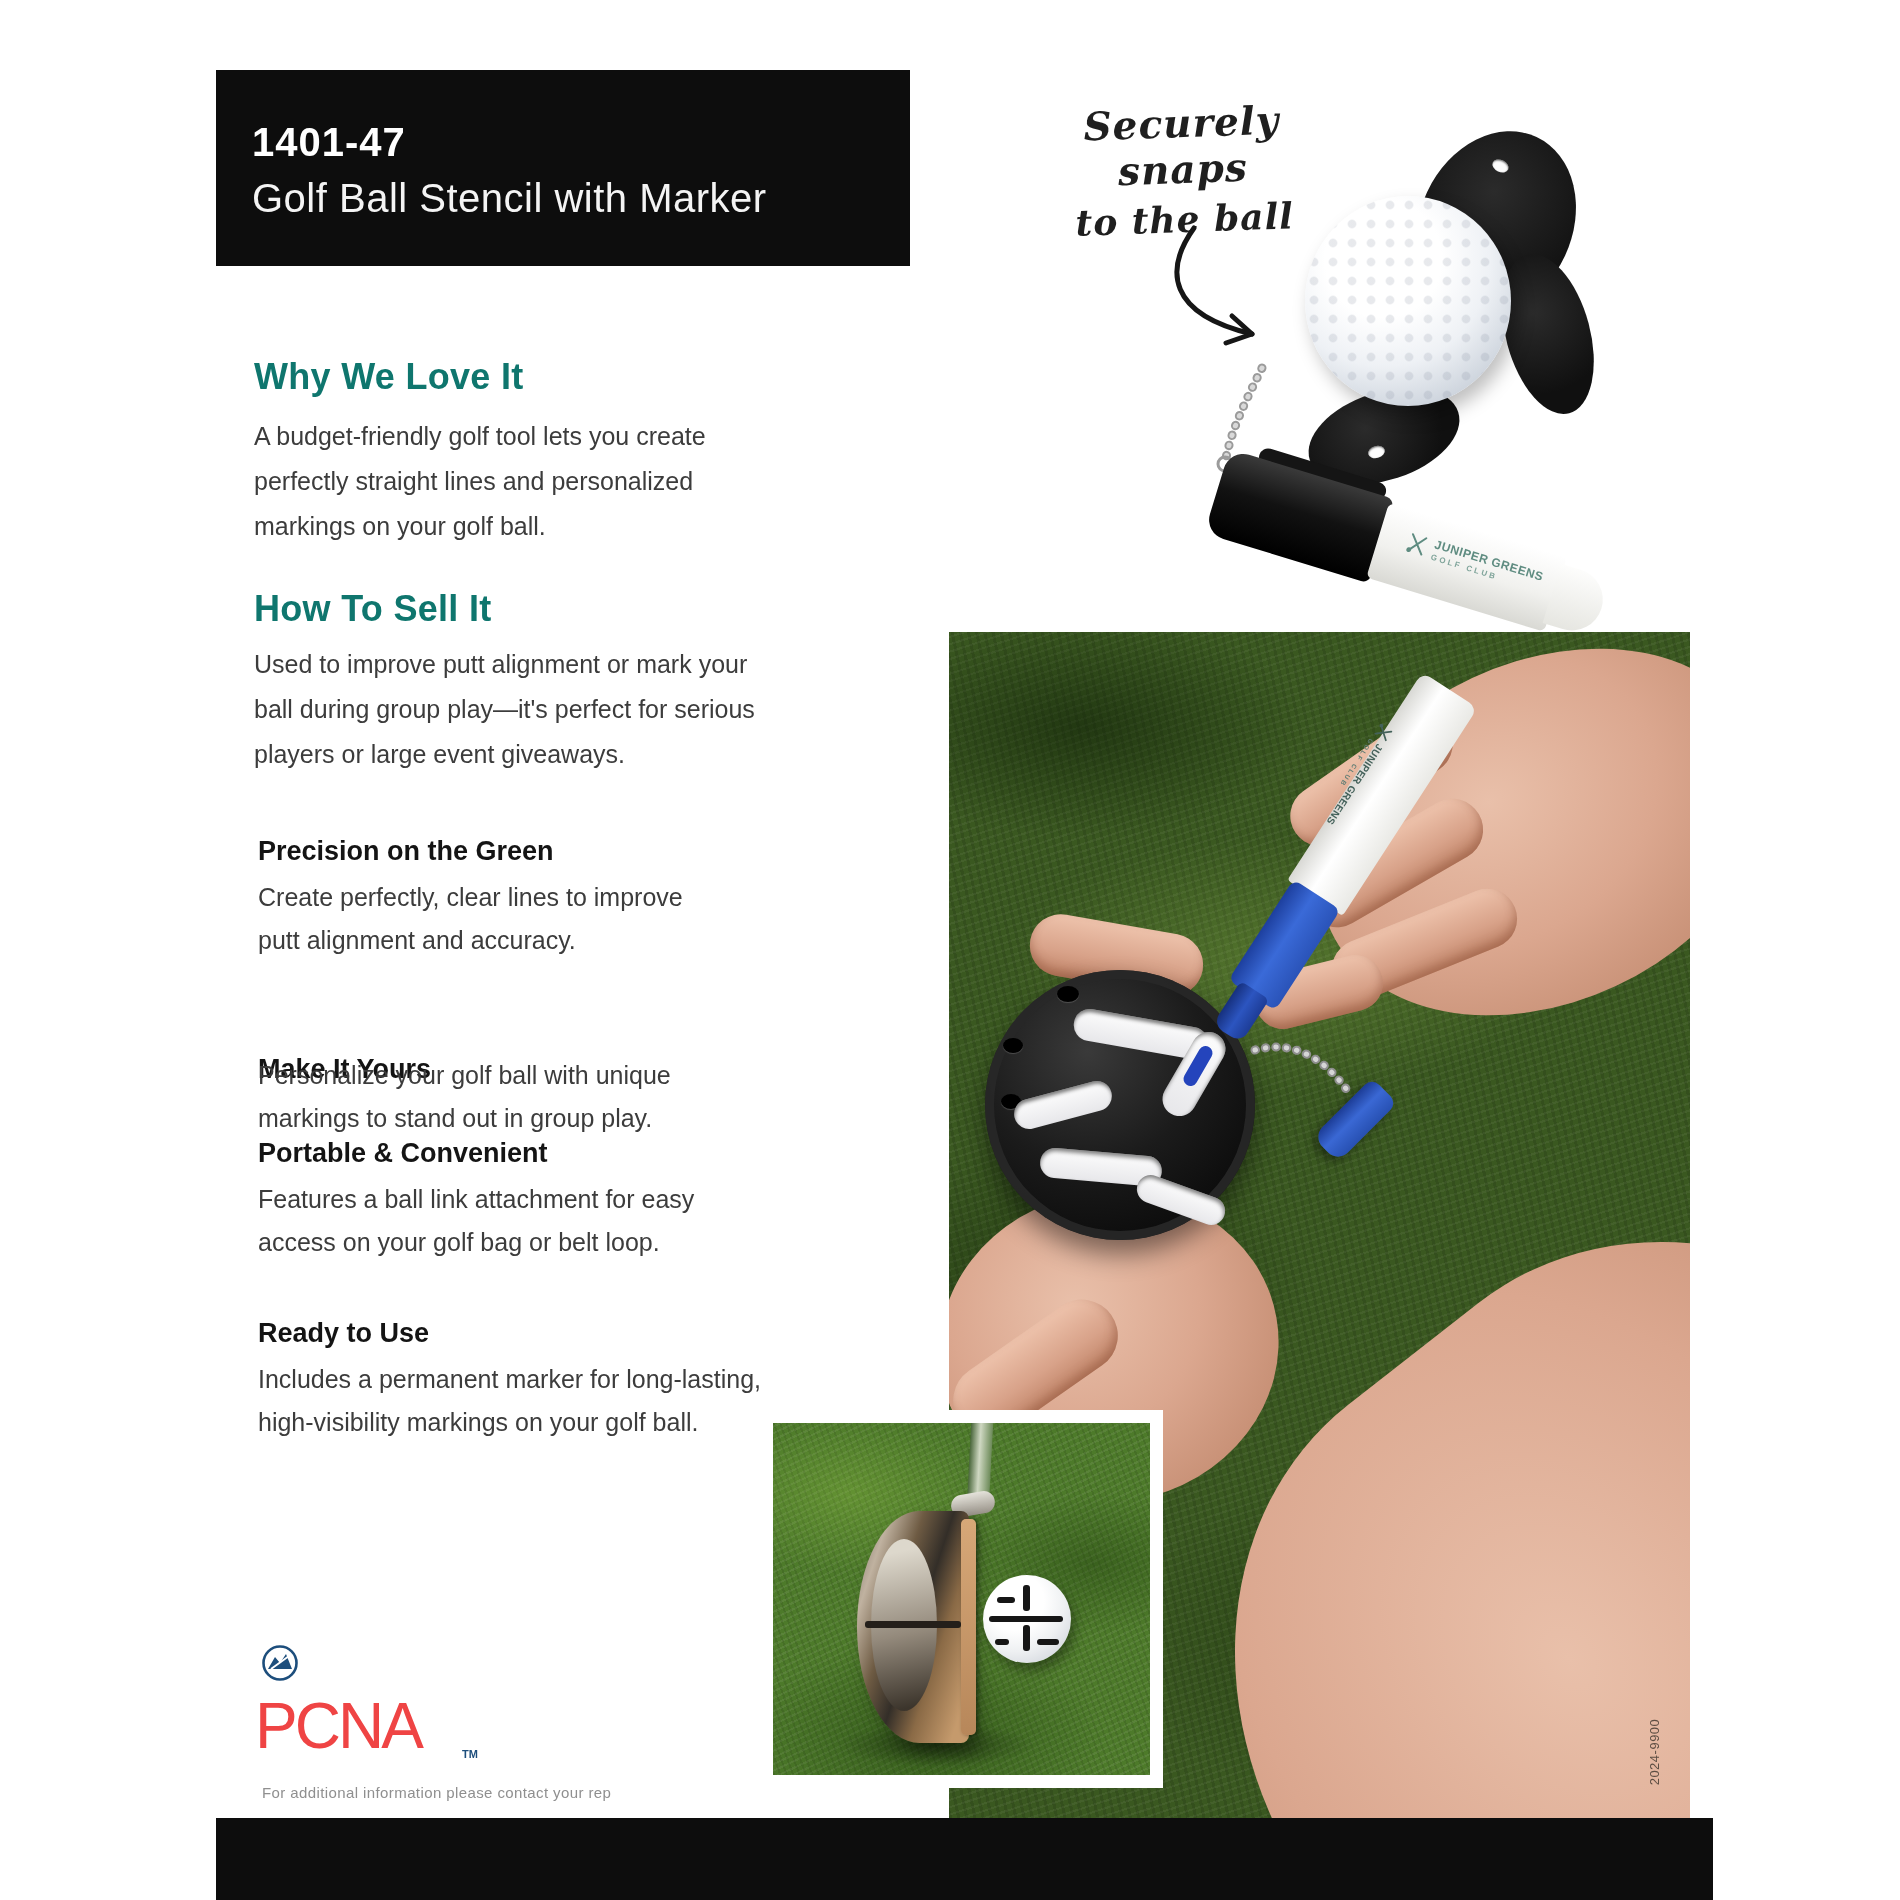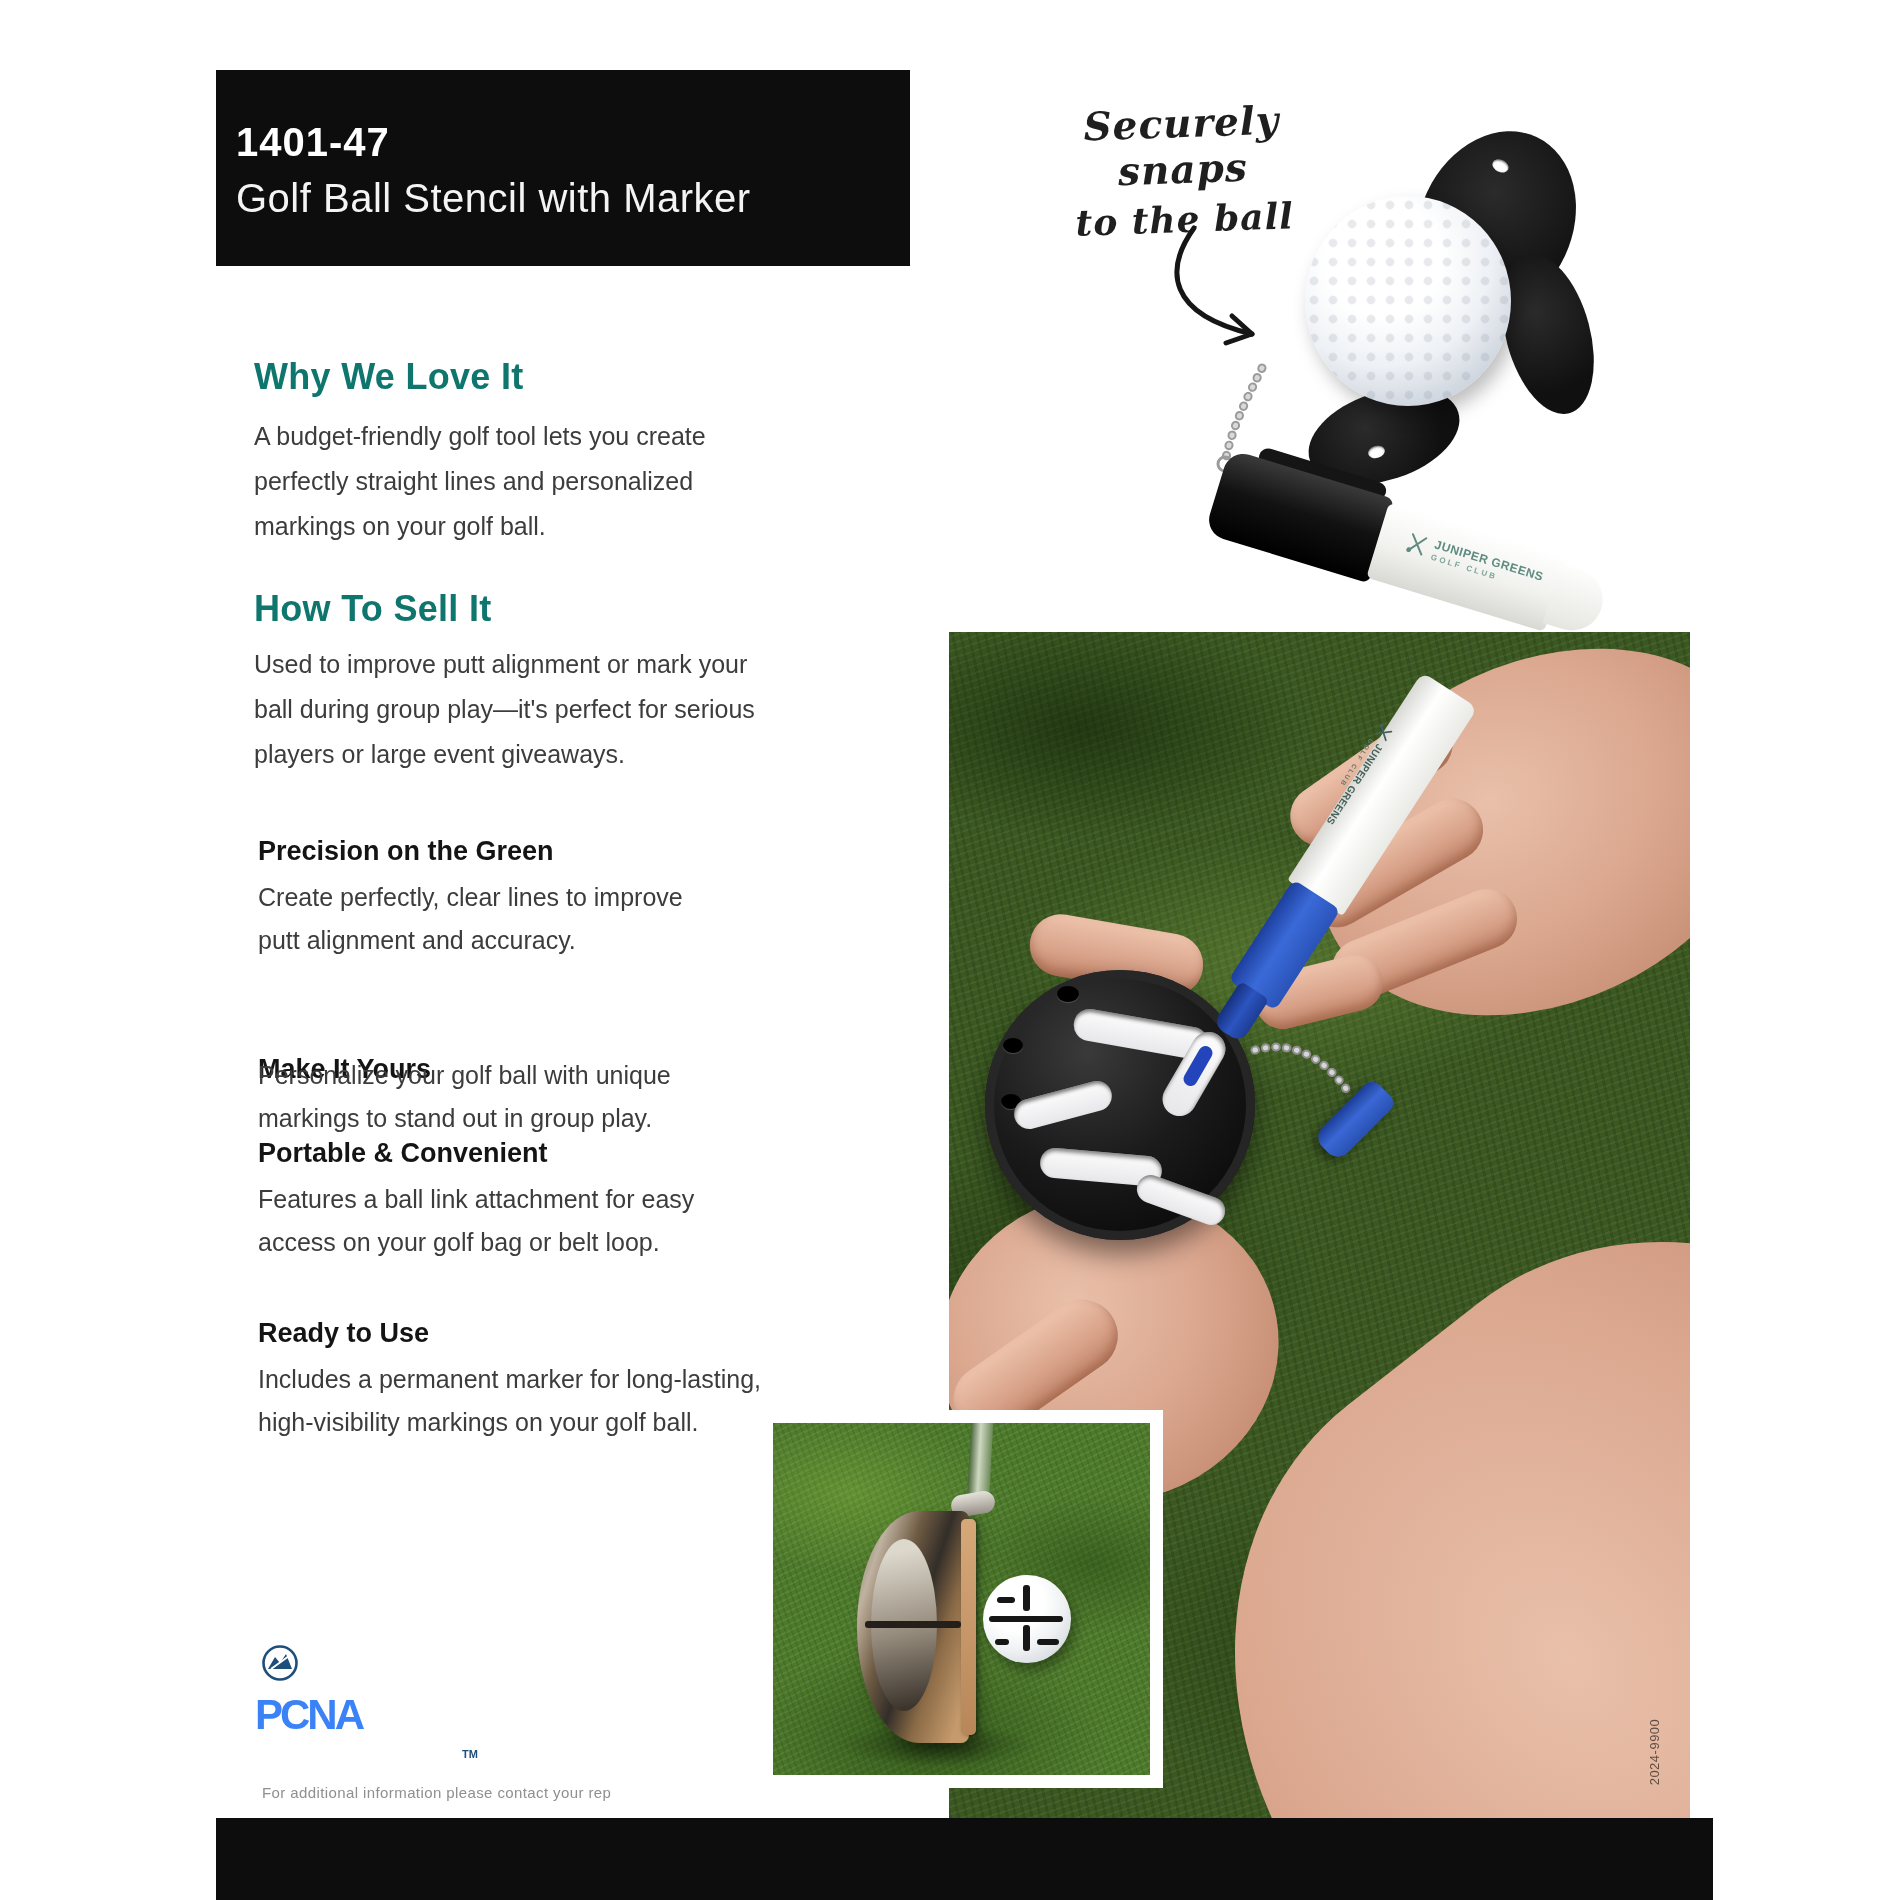--- a/index.html
+++ b/index.html
@@ -1,21 +1,21 @@
 <!DOCTYPE html>
 <html><head>
 <meta charset="utf-8">
 <style>
   html,body{margin:0;padding:0;background:#ffffff;}
   .page{position:relative;width:1900px;height:1900px;background:#ffffff;overflow:hidden;
         font-family:"Liberation Sans", sans-serif;color:#222;}
 
   
   .header-box{position:absolute;left:216px;top:70px;width:694px;height:196px;background:#0d0d0d;
-              box-sizing:border-box;padding:52px 0 0 20px;}
+              box-sizing:border-box;padding:52px 0 0 36px;}
   .header-sku{color:#fff;font-size:40px;font-weight:bold;letter-spacing:1px;line-height:1;}
   .header-name{color:#f4f4f4;font-size:40px;font-weight:300;letter-spacing:.5px;line-height:1;margin-top:16px;}
 
   
   .sec-head{position:absolute;left:254px;font-size:36px;font-weight:bold;color:#0f766e;letter-spacing:.3px;}
   .sec-body{position:absolute;left:254px;font-size:25px;line-height:45px;color:#3c3c3c;white-space:pre-line;}
   .f-title{position:absolute;left:258px;font-size:27px;font-weight:bold;color:#141414;}
   .f-body{position:absolute;left:258px;font-size:25px;line-height:43px;color:#3c3c3c;white-space:pre-line;}
   .pos-why-h{top:356px;} .pos-why-b{top:414px;}
   .pos-how-h{top:588px;} .pos-how-b{top:642px;}
@@ -120,21 +120,21 @@
          background:linear-gradient(#d7a878,#b7875a);border-radius:5px;box-shadow:2px 0 4px rgba(0,0,0,.4);}
   .inset-ball{position:absolute;left:210px;top:152px;width:88px;height:88px;border-radius:50%;
          background:radial-gradient(circle at 36% 30%, #ffffff 35%, #eef0f2 60%, #c9ced6 95%);
          box-shadow:4px 8px 12px rgba(0,0,0,.35);}
   .mark{position:absolute;background:#161616;border-radius:3px;}
   .turf-shadow{position:absolute;left:64px;top:300px;width:200px;height:44px;
          background:radial-gradient(ellipse, rgba(0,0,0,.35), transparent 70%);}
 
   
   .pcna-icon{position:absolute;left:261px;top:1644px;}
-  .pcna-word{position:absolute;left:255px;top:1694px;font-size:42px;font-weight:bold;color:#3b82f6;
+  .pcna-word{position:absolute;left:255px;top:1694px;font-size:64px;font-weight:normal;color:#ef4444;
              letter-spacing:-3px;line-height:1;}
   .pcna-tm{position:absolute;left:462px;top:1748px;font-size:11px;font-weight:bold;color:#1d4e7c;letter-spacing:0;}
   .rep-note{position:absolute;left:262px;top:1784px;font-size:15px;color:#8f8f8f;letter-spacing:.4px;}
   .footer-bar{position:absolute;left:216px;top:1818px;width:1497px;height:82px;background:#0d0d0d;}
 </style>
 </head>
 <body>
 
 <div class="page">
 

